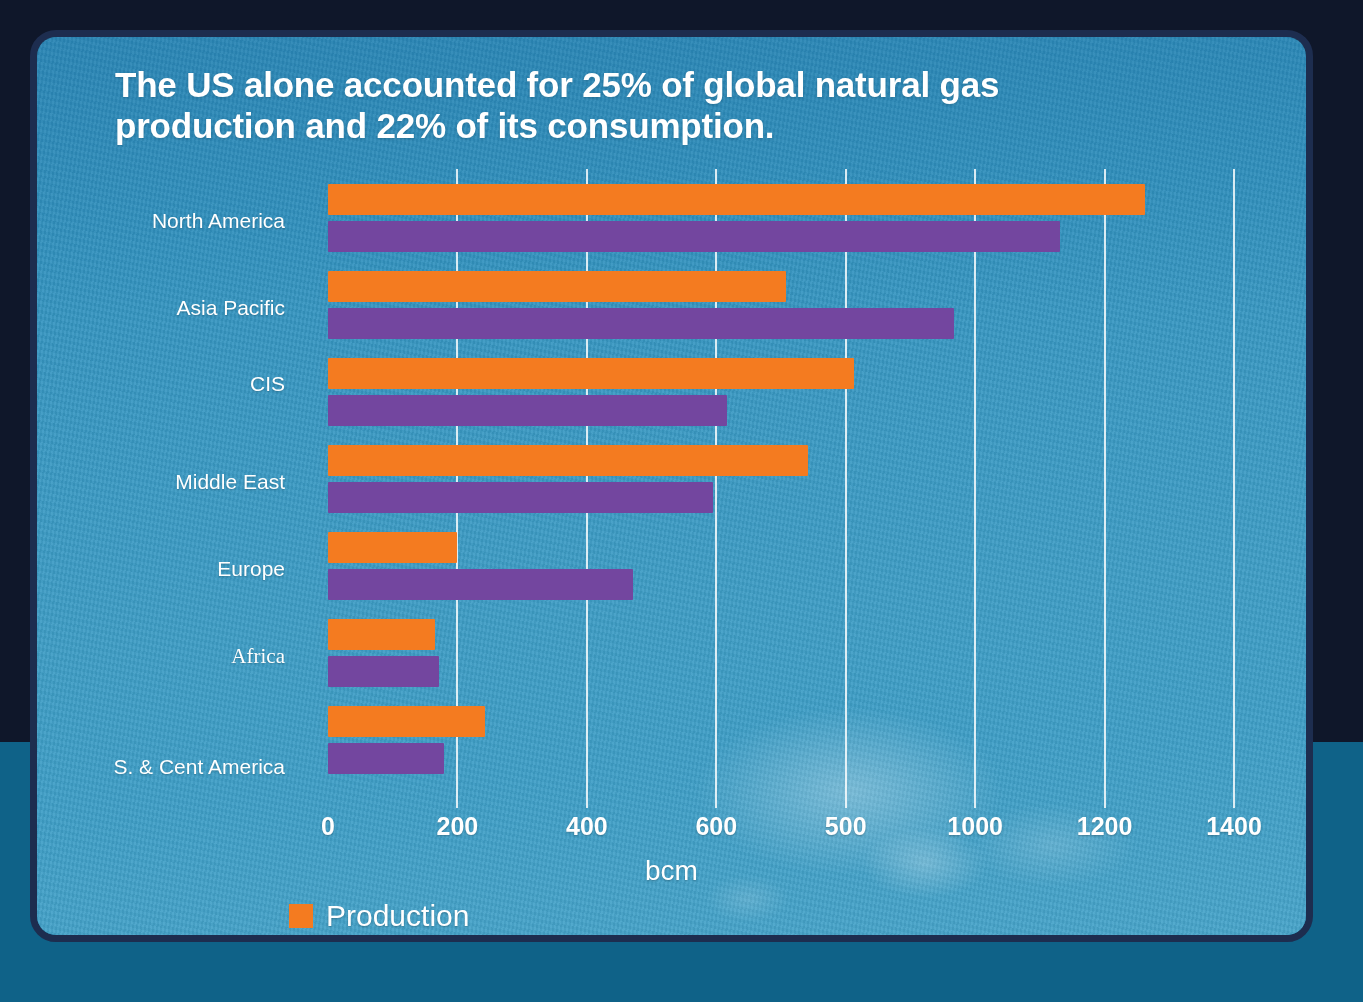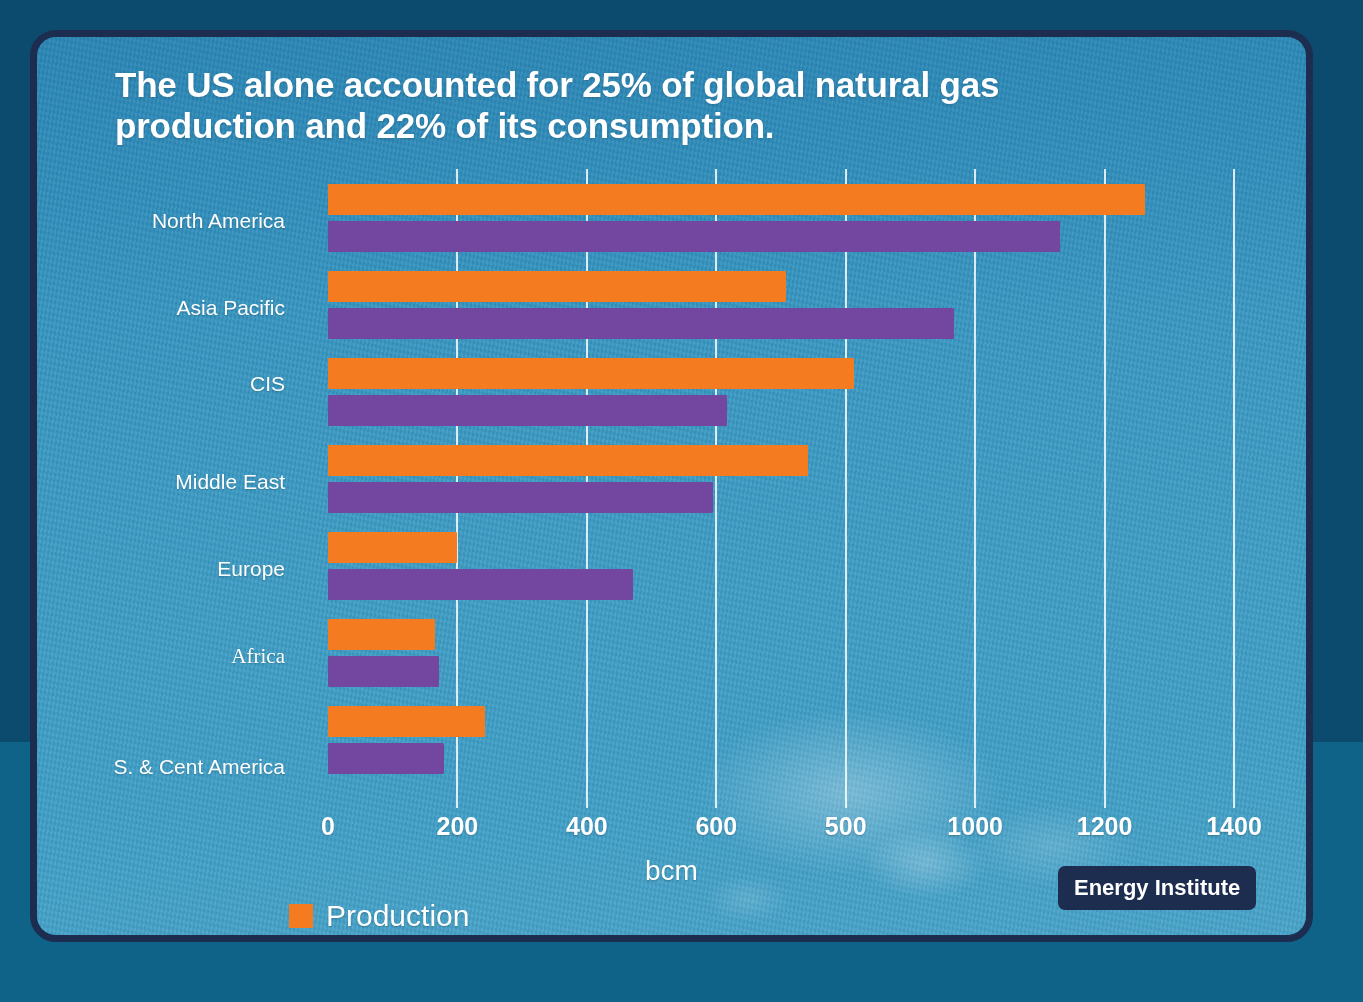--- a/index.html
+++ b/index.html
@@ -4,21 +4,21 @@
 <style>
   html,body{margin:0;padding:0;}
   body{
     width:1363px;height:1002px;
     background:#0f6288;
     font-family:"Liberation Sans",sans-serif;
     overflow:hidden;
   }
   .poster{
     position:absolute;left:0;top:0;width:1363px;height:742px;
-    background:#0c4a6e;
+    background:#0f172a;
   }
   
   .frame{
     position:absolute;left:30px;top:30px;width:1283px;height:912px;
     border:7px solid #1d2d4f;
     border-radius:26px;
     box-sizing:border-box;
     overflow:hidden;
   }
   
@@ -129,14 +129,13 @@
     <div class="axis-title">bcm</div>
 
     <div class="legend">
       <div class="legend-item">
         <span class="legend-swatch production"></span>
         <span class="legend-text">Production</span>
       </div>
     </div>
   </div>
 
-  <div class="badge">Energy Institute</div>
 </div>
 
 </body></html>

